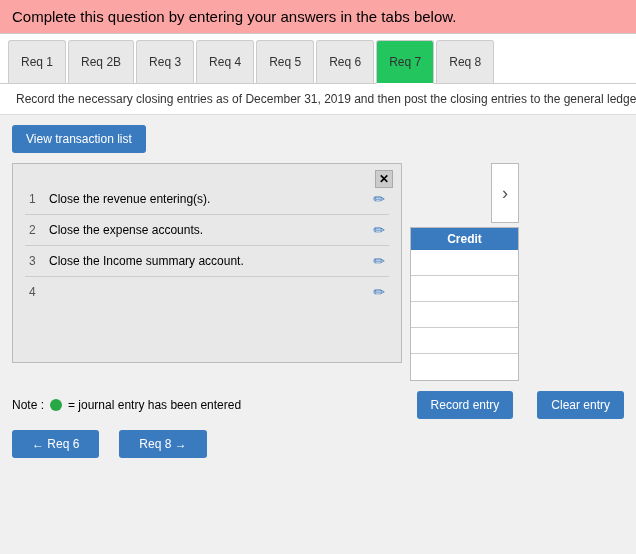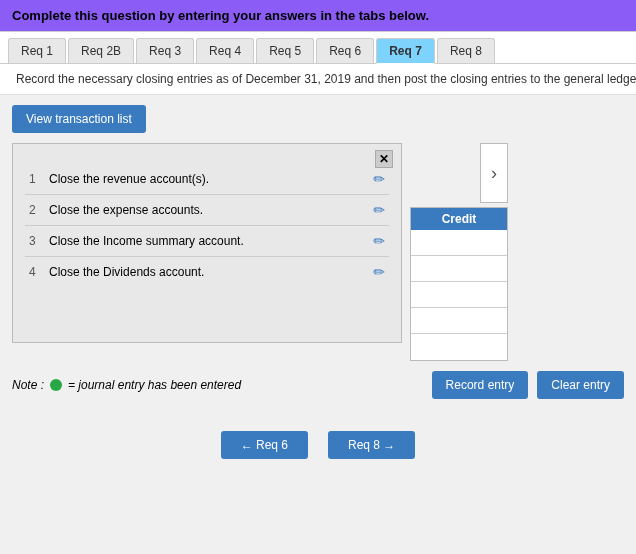--- a/index.html
+++ b/index.html
@@ -6,51 +6,51 @@
     body {
       font-family: Arial, sans-serif;
       font-size: 13px;
       background: #f0f0f0;
       width: 636px;
       min-height: 554px;
       overflow: hidden;
     }
 
     .top-instruction {
-      background: #8b5cf6;
+      background: #fca5a5;
       border-bottom: 1px solid #ccc;
       padding: 8px 12px;
-      font-weight: bold;
-      font-size: 13px;
+      font-weight: normal;
+      font-size: 15px;
     }
 
     .tabs-bar {
       display: flex;
       background: #fff;
       border-bottom: 1px solid #ccc;
       padding: 0 8px;
       gap: 2px;
       padding-top: 6px;
     }
 
     .tab {
-      padding: 5px 12px;
+      padding: 14px 12px;
       border: 1px solid #ccc;
       border-bottom: none;
       background: #e8e8e8;
       cursor: pointer;
       border-radius: 3px 3px 0 0;
       font-size: 12px;
       color: #333;
     }
 
     .tab.active {
-      background: #7dd3fc;
+      background: #22c55e;
       border-bottom: 1px solid #fff;
-      font-weight: bold;
+      font-weight: normal;
       margin-bottom: -1px;
       z-index: 1;
     }
 
     .instruction-bar {
       background: #fff;
       padding: 8px 16px;
       border-bottom: 1px solid #ddd;
       font-size: 12px;
       color: #333;
@@ -155,21 +155,21 @@
       justify-content: center;
       cursor: pointer;
       font-size: 18px;
       color: #555;
       margin-bottom: 4px;
     }
 
     .credit-table-wrapper {
       background: #fff;
       border: 1px solid #bbb;
-      width: 98px;
+      width: 109px;
     }
 
     .credit-header {
       background: #3a7abf;
       color: #fff;
       text-align: center;
       padding: 4px 0;
       font-size: 12px;
       font-weight: bold;
     }
@@ -194,52 +194,50 @@
       display: flex;
       align-items: center;
       justify-content: space-between;
     }
 
     .note-area {
       display: flex;
       align-items: center;
       gap: 6px;
       font-size: 12px;
-      font-style: italic;
     }
 
     .green-dot {
       width: 12px;
       height: 12px;
       background: #28a745;
       border-radius: 50%;
       display: inline-block;
     }
 
     .action-buttons {
       display: flex;
-      gap: 9px;
+      gap: 24px;
       justify-content: center;
     }
 
     .action-btn {
       background: #3a7abf;
       color: #fff;
       border: none;
       padding: 7px 14px;
       border-radius: 3px;
       cursor: pointer;
       font-size: 12px;
     }
 
     .nav-buttons {
       display: flex;
-      justify-content: center;
       gap: 20px;
-      margin-top: 32px;
+      margin-top: 11px;
     }
 
     .nav-btn {
       background: #3a7abf;
       color: #fff;
       border: none;
       padding: 7px 20px;
       border-radius: 3px;
       cursor: pointer;
       font-size: 12px;
@@ -272,36 +270,35 @@
     <span>View transaction list</span>
   </button>
 
   <div class="panel-area">
     <div class="left-panel">
       <div class="close-x">✕</div>
 
       <div class="entry-list">
         <div class="entry-item">
           <span class="entry-num">1</span>
-          <span class="entry-text">Close the revenue account(s).</span>
+          <span class="entry-text">Close the revenue entering(s).</span>
           <span class="edit-icon">✏</span>
         </div>
         <div class="entry-item">
           <span class="entry-num">2</span>
           <span class="entry-text">Close the expense accounts.</span>
           <span class="edit-icon">✏</span>
         </div>
         <div class="entry-item">
           <span class="entry-num">3</span>
           <span class="entry-text">Close the Income summary account.</span>
           <span class="edit-icon">✏</span>
         </div>
         <div class="entry-item">
           <span class="entry-num">4</span>
-          <span class="entry-text">Close the Dividends account.</span>
           <span class="edit-icon">✏</span>
         </div>
       </div>
     </div>
 
     <div class="right-panel">
       <div class="arrow-btn">›</div>
       <div class="credit-table-wrapper">
         <div class="credit-header">
           <span>Credit</span>

